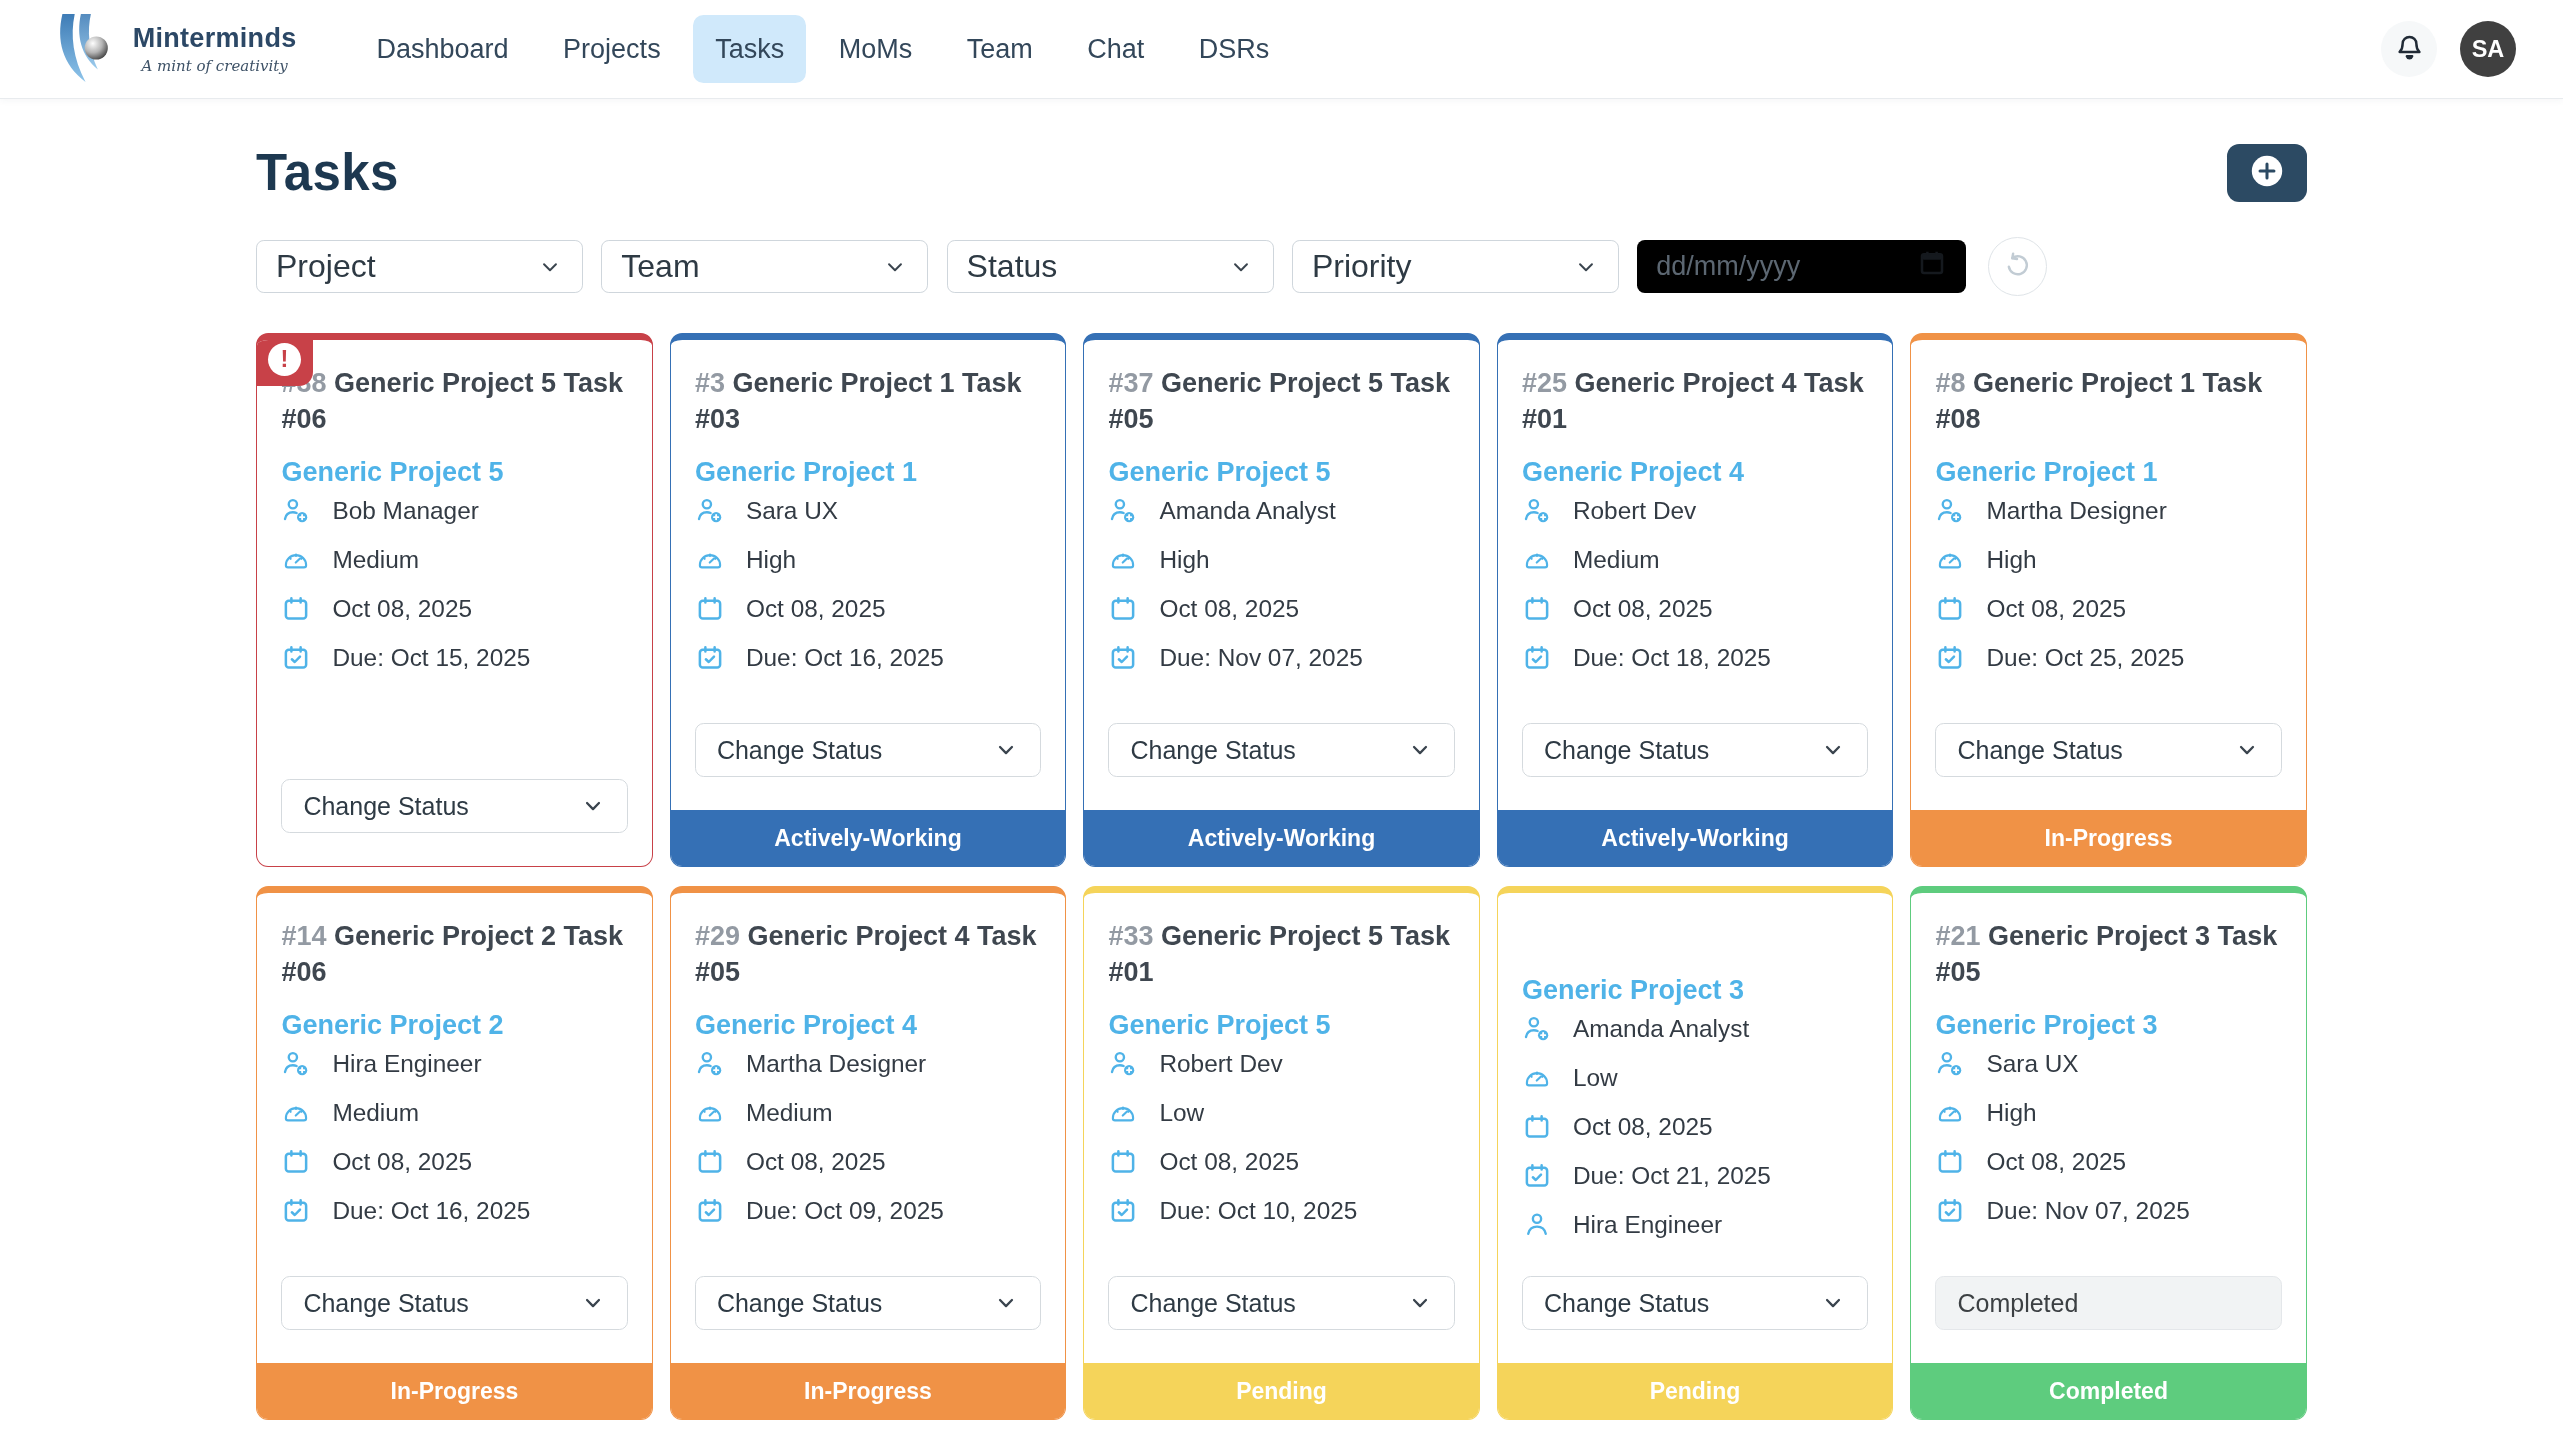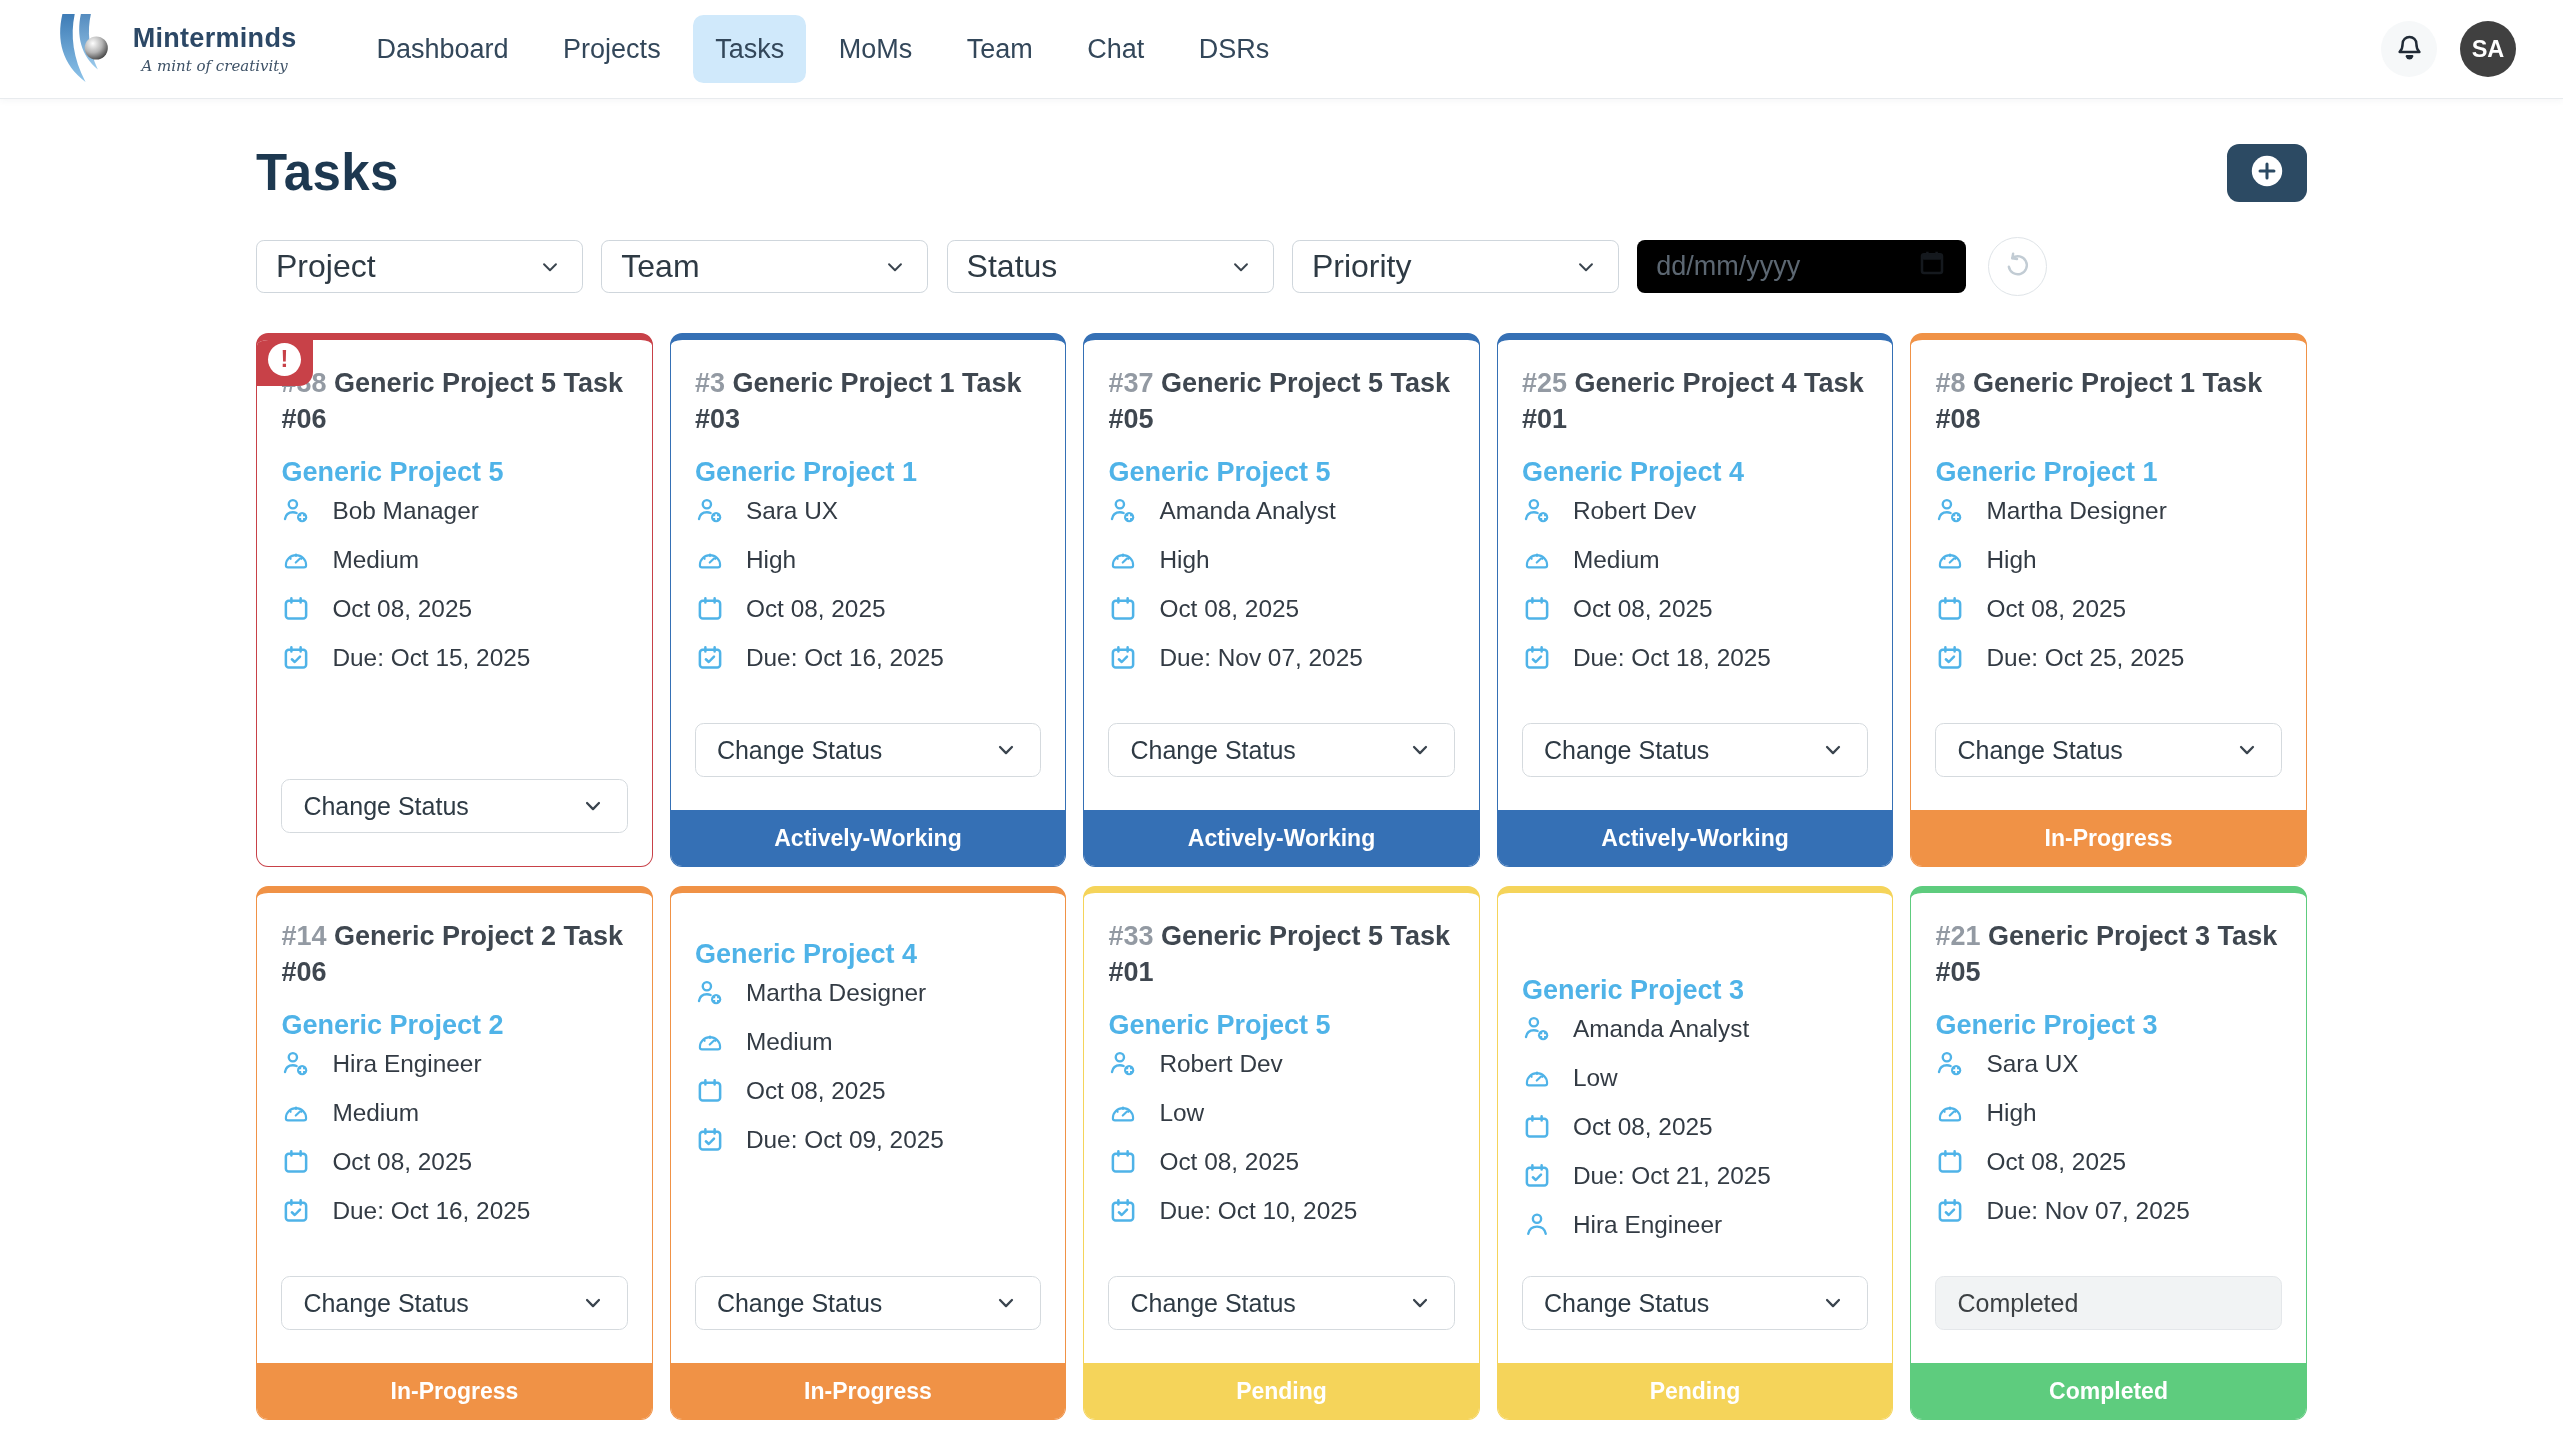--- a/index.html
+++ b/index.html
@@ -564,20 +564,21 @@
                 </svg>
               </span>
             </div>
           </div>
     </div>
     <div class="card-footer">In-Progress</div>
   </div>
 
   <div class="card" style="--c: #f09246;">
     <div class="card-body">
+      <div class="card-title"><span class="tid">#29</span><span class="ttl"> Generic Project 4 Task #05</span></div>
       <a class="project-link">Generic Project 4</a>
       <div class="meta">
             <div class="meta-row">
               <span class="mi">
                 <svg viewBox="0 0 24 24" fill="none" stroke="#4fb3e8" stroke-width="1.9" stroke-linecap="round" stroke-linejoin="round">
                   <circle cx="9.5" cy="6.6" r="3.3"></circle>
                   <path d="M3.2 18.4c.6-3.6 3-5.4 6.3-5.4 1.1 0 2.1.2 3 .6"></path>
                   <circle cx="16.9" cy="16.9" r="4.1" fill="#4fb3e8" stroke="none"></circle>
                   <path d="M16.9 15.2v3.4M15.2 16.9h3.4" stroke="#fff" stroke-width="1.5"></path>
                 </svg>

